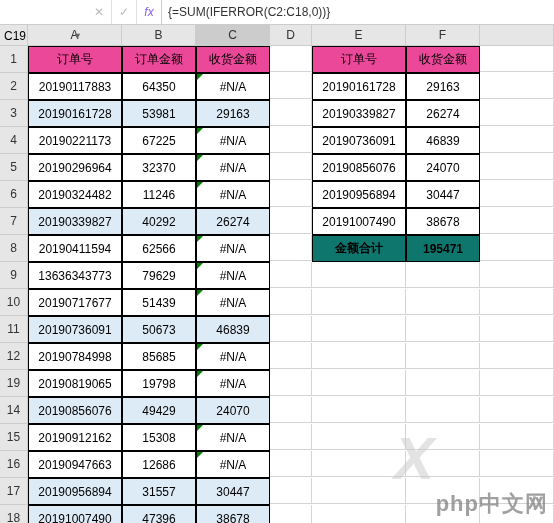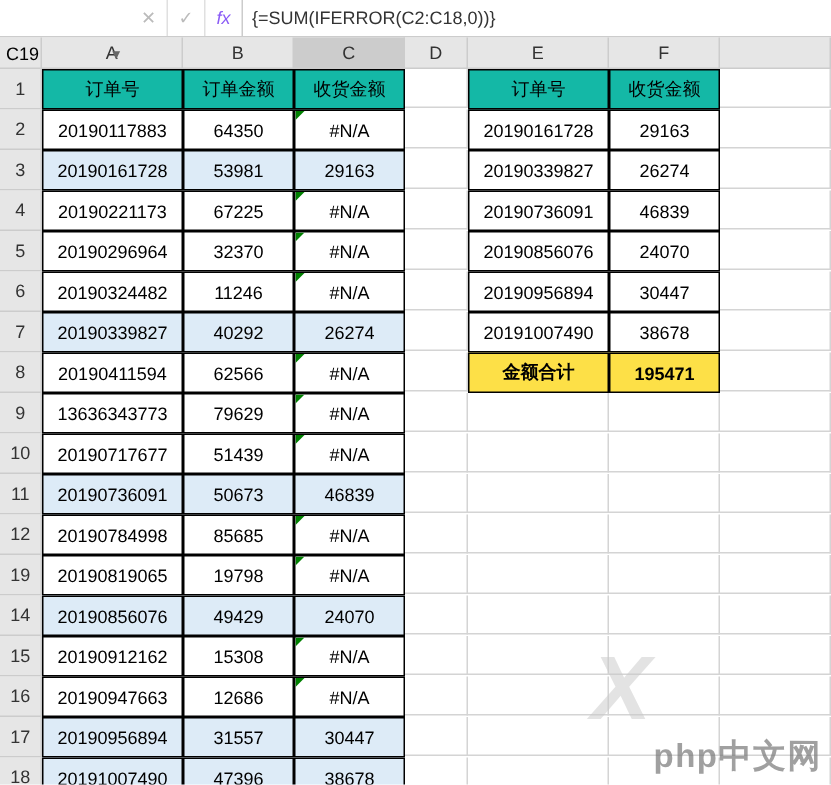--- a/index.html
+++ b/index.html
@@ -13,24 +13,24 @@
   .fx-label { width: 24px; display: flex; align-items: center; justify-content: center; font-style: italic; color: #8b5cf6; border-right: 1px solid #ccc; }
   .formula-input { flex: 1; display: flex; align-items: center; padding: 0 6px; color: #333; }
   
   .sheet { display: grid; grid-template-columns: 28px 94px 74px 74px 42px 94px 74px 1fr; }
   .col-header { background: #e6e6e6; text-align: center; line-height: 20px; border-right: 1px solid #ccc; border-bottom: 1px solid #ccc; color: #333; font-size: 12px; }
   .col-header.sel { background: #ccc; }
   .row-header { background: #e6e6e6; text-align: center; border-right: 1px solid #ccc; border-bottom: 1px solid #ccc; display: flex; align-items: center; justify-content: center; color: #333; }
   .cell { border-right: 1px solid #d4d4d4; border-bottom: 1px solid #d4d4d4; padding: 0 4px; display: flex; align-items: center; height: 25px; overflow: hidden; white-space: nowrap; position: relative; }
   
   
-  .th-yellow { background: #14b8a6; border: 1px solid #000 !important; justify-content: center; font-weight: normal; }
+  .th-yellow { background: #ec4899; border: 1px solid #000 !important; justify-content: center; font-weight: normal; }
   .td-main { border: 1px solid #000 !important; justify-content: center; }
   .td-blue { background: #ddebf7; }
-  .td-total { background: #fde047; border: 1px solid #000 !important; justify-content: center; font-weight: bold; }
+  .td-total { background: #0f766e; border: 1px solid #000 !important; justify-content: center; font-weight: bold; }
   
   .err-tri { position: absolute; top: 0; left: 0; width: 0; height: 0; border-top: 6px solid #008000; border-right: 6px solid transparent; }
   
   .watermark { position: absolute; right: 6px; bottom: 4px; color: rgba(120,120,120,0.7); font-size: 22px; font-weight: bold; letter-spacing: 1px; font-family: Arial; }
   .watermark-x { position: absolute; right: 120px; bottom: 30px; color: rgba(200,200,200,0.5); font-size: 60px; font-weight: bold; font-style: italic; pointer-events: none; }
   
   .corner { background: #e6e6e6; border-right: 1px solid #ccc; border-bottom: 1px solid #ccc; }
 </style>
 </head>
 <body>

